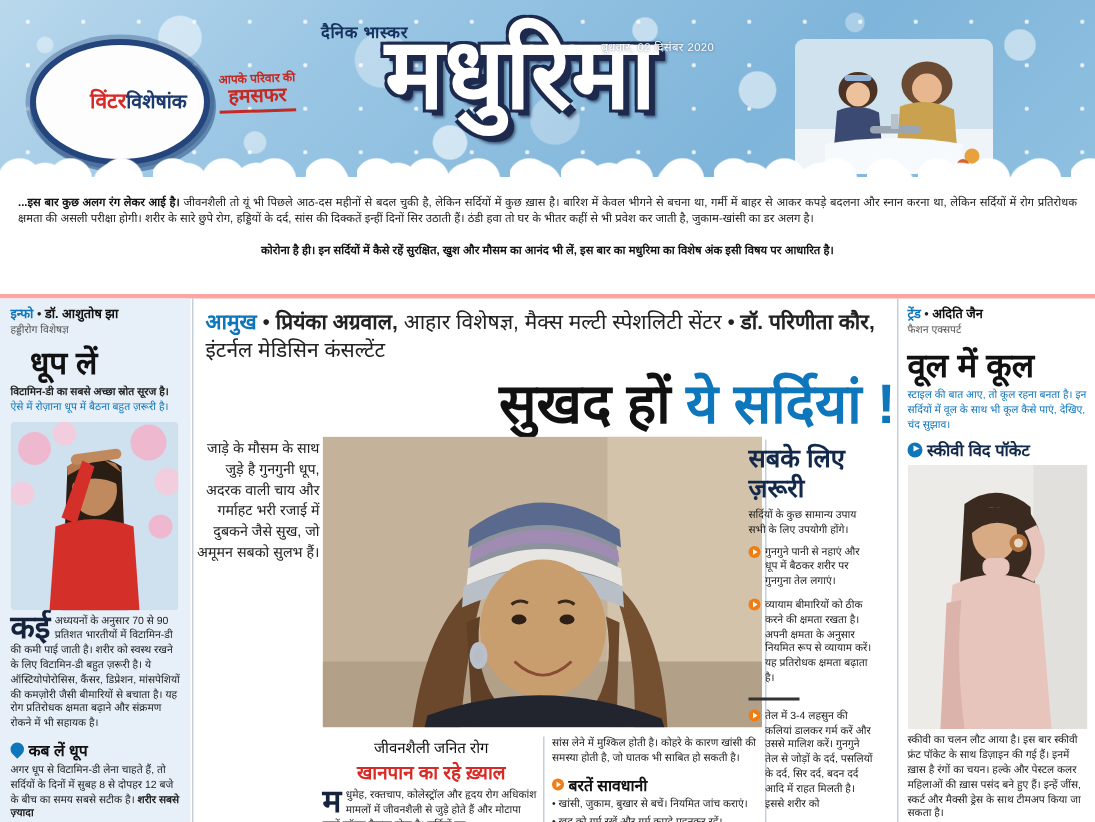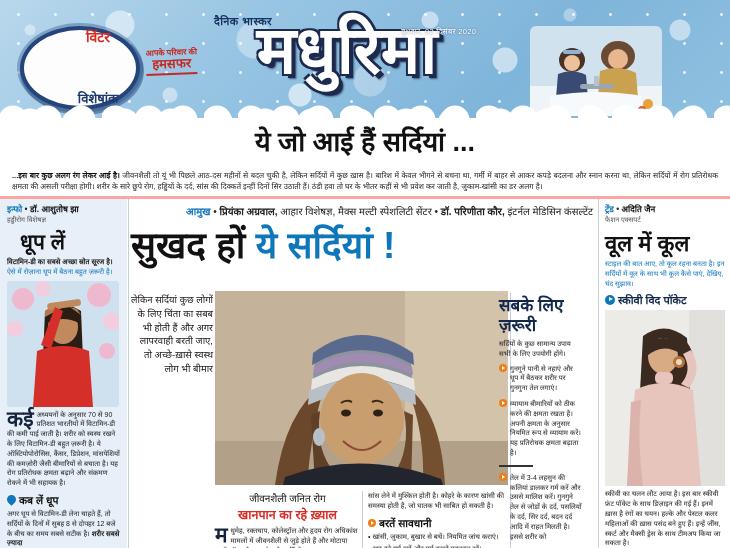--- a/index.html
+++ b/index.html
@@ -25,21 +25,21 @@
   .snow-dots{position:absolute;inset:0;
     background-image:radial-gradient(circle, rgba(255,255,255,.8) 1.2px, transparent 1.6px);
     background-size:37px 29px;}
   .scallop{position:absolute;left:0;bottom:-2px;width:730px;height:22px;
     background-image:
       radial-gradient(circle at 13px 22px,#fff 14px,transparent 15px),
       radial-gradient(circle at 30px 26px,#fff 15px,transparent 16px);
     background-size:34px 22px,47px 22px;}
   .badge{position:absolute;left:20px;top:26px;width:76px;height:76px;border-radius:50%;
     background:#fdfdfd;border:4px solid #24457c;box-shadow:0 0 0 3px rgba(36,69,124,.35),2px 3px 0 2px rgba(36,69,124,.5);
-    display:flex;flex-direction:column;align-items:center;justify-content:space-between;text-align:center;line-height:1.1;padding-left:36px;}
+    display:flex;flex-direction:row;align-items:center;justify-content:flex-start;text-align:center;line-height:1.1;padding-left:36px;}
   .badge .l1{color:#d92b26;font-weight:bold;font-size:14px;}
   .badge .l2{color:#1c3a6d;font-weight:bold;font-size:13px;}
   .paper-name{position:absolute;left:214px;top:13px;color:#15325e;font-weight:bold;font-size:11px;letter-spacing:.5px;}
   .tagline{position:absolute;left:146px;top:48px;color:#c42a24;font-weight:bold;text-align:center;line-height:1.15;transform:rotate(-2deg);}
   .tagline .t1{font-size:8px;display:block;}
   .tagline .t2{font-size:13px;display:block;border-bottom:2px solid #c42a24;padding-bottom:1px;}
   .mast-title{position:absolute;left:192px;top:6px;width:310px;text-align:center;
     font-family:"Liberation Serif",serif;font-weight:bold;font-size:66px;line-height:1.35;color:#fff;
     text-shadow:-2px -2px 0 #1d2a4d,2px -2px 0 #1d2a4d,-2px 2px 0 #1d2a4d,2px 2px 0 #1d2a4d,4px 4px 0 #1d2a4d,5px 5px 2px rgba(20,30,60,.6);}
   .mast-date{position:absolute;left:401px;top:26px;color:#fff;font-size:7.5px;letter-spacing:.3px;text-shadow:0 0 2px rgba(30,50,90,.7);}
@@ -68,22 +68,22 @@
   .subhead-row{display:flex;align-items:center;gap:3px;margin:5px 0 2px;}
   .subhead-row b{font-size:10.5px;color:#111;}
   .drop-icon{width:9px;height:9px;background:#0e76bb;border-radius:50% 50% 50% 0;transform:rotate(-45deg);flex:0 0 auto;}
   .play{width:10px;height:10px;border-radius:50%;background:#0e76bb;position:relative;flex:0 0 auto;}
   .play::after{content:"";position:absolute;left:4px;top:2.5px;border-left:4px solid #fff;border-top:2.5px solid transparent;border-bottom:2.5px solid transparent;}
   .play.orange{background:#ef7d13;}
   .play.sm{width:8px;height:8px;}
   .play.sm::after{left:3px;top:2px;border-left:3px solid #fff;border-top:2px solid transparent;border-bottom:2px solid transparent;}
   
   .center-band{position:absolute;left:131px;top:0;width:466px;height:352px;}
-  .byline{font-size:10px;padding:5px 4px 0 6px;color:#222;text-align:right;}
-  .main-head{margin:8px 0 12px;text-align:left;font-size:37px;line-height:1.1;color:#111;}
+  .byline{font-size:14px;padding:5px 4px 0 6px;color:#222;}
+  .main-head{margin:8px 0 12px;text-align:right;font-size:37px;line-height:1.1;color:#111;}
   .main-head .blue{color:#0e76bb;}
   .col-text{position:absolute;left:0;top:94px;width:82px;text-align:right;font-size:9.5px;line-height:1.45;color:#222;}
   .col-text p{margin:0 0 10px;}
   .center-photo{position:absolute;left:84px;top:92px;width:293px;height:194px;overflow:hidden;}
   .subcolA{position:absolute;left:84px;top:292px;width:145px;}
   .subcolB{position:absolute;left:237px;top:292px;width:140px;}
   .kick2{text-align:center;font-size:10px;font-weight:normal;color:#111;}
   .head-red{text-align:center;font-size:12.5px;font-weight:bold;color:#d92b26;margin:1px 0 3px;}
   .bullets{font-size:7px;line-height:1.45;margin:2px 0 0;}
   .bullets .bi{margin:0 0 2px;}
@@ -141,22 +141,22 @@
         <circle cx="118" cy="78" r="5" fill="#e8a23c"></circle>
         <circle cx="112" cy="84" r="4" fill="#d9602f"></circle>
       </svg>
     </div>
 
 
     <div class="scallop"></div>
   </div>
 
   <div class="lead">
-    <h1>ये जो आई हैं सर्दियां ...</h1>
     <p class="intro"><b>...इस बार कुछ अलग रंग लेकर आई है।</b><span> जीवनशैली तो यूं भी पिछले आठ-दस महीनों से बदल चुकी है, लेकिन सर्दियों में कुछ ख़ास है। बारिश में केवल भीगने से बचना था, गर्मी में बाहर से आकर कपड़े बदलना और स्नान करना था, लेकिन सर्दियों में रोग प्रतिरोधक क्षमता की असली परीक्षा होगी। शरीर के सारे छुपे रोग, हड्डियों के दर्द, सांस की दिक्कतें इन्हीं दिनों सिर उठाती हैं। ठंडी हवा तो घर के भीतर कहीं से भी प्रवेश कर जाती है, जुकाम-खांसी का डर अलग है।</span></p>
+    <p class="intro2">कोरोना है ही। इन सर्दियों में कैसे रहें सुरक्षित, खुश और मौसम का आनंद भी लें, इस बार का मधुरिमा का विशेष अंक इसी विषय पर आधारित है।</p>
   </div>
 
   <div class="content">
 
     <div class="col-left">
       <div class="kicker">
         <span class="lbl">इन्फो</span><span> • </span><span class="nm">डॉ. आशुतोष झा</span>
       </div>
       <div class="role">हड्डीरोग विशेषज्ञ</div>
       <div class="h-left">धूप लें</div>
@@ -192,21 +192,21 @@
     <div class="vline" style="left:128px;top:0;height:352px;"></div>
 
     <div class="center-band">
       <div class="byline">
         <span class="lbl" style="color:#0e76bb;font-weight:bold;">आमुख</span><span> • </span><b>प्रियंका अग्रवाल,</b><span> आहार विशेषज्ञ, मैक्स मल्टी स्पेशलिटी सेंटर </span><span> • </span><b>डॉ. परिणीता कौर,</b><span> इंटर्नल मेडिसिन कंसल्टेंट</span>
       </div>
 
       <h2 class="main-head"><span>सुखद हों </span><span class="blue">ये सर्दियां !</span></h2>
 
       <div class="col-text">
-        <p>लेकिन सर्दियां कुछ लोगों के लिए चिंता का सबब भी होती हैं और अगर लापरवाही बरती जाए, तो अच्छे-ख़ासे स्वस्थ लोग भी बीमार</p>
+        <p>जाड़े के मौसम के साथ जुड़े है गुनगुनी धूप, अदरक वाली चाय और गर्माहट भरी रजाई में दुबकने जैसे सुख, जो अमूमन सबको सुलभ हैं।</p>
       </div>
 
       <div class="center-photo">
         <svg width="293" height="194" viewBox="0 0 293 194">
           <rect width="293" height="194" fill="#c4b29a"></rect>
           <rect x="190" width="103" height="194" fill="#d3c3ab"></rect>
           <rect y="150" width="293" height="44" fill="#b3a089"></rect>
           <path d="M60 194 Q70 120 110 92 Q96 140 92 194 Z" fill="#6b482c"></path>
           <path d="M230 194 Q226 120 192 96 Q210 140 208 194 Z" fill="#744f30"></path>
           <path d="M100 70 Q146 30 196 70 L198 110 Q146 86 96 108 Z" fill="#8d939c"></path>

